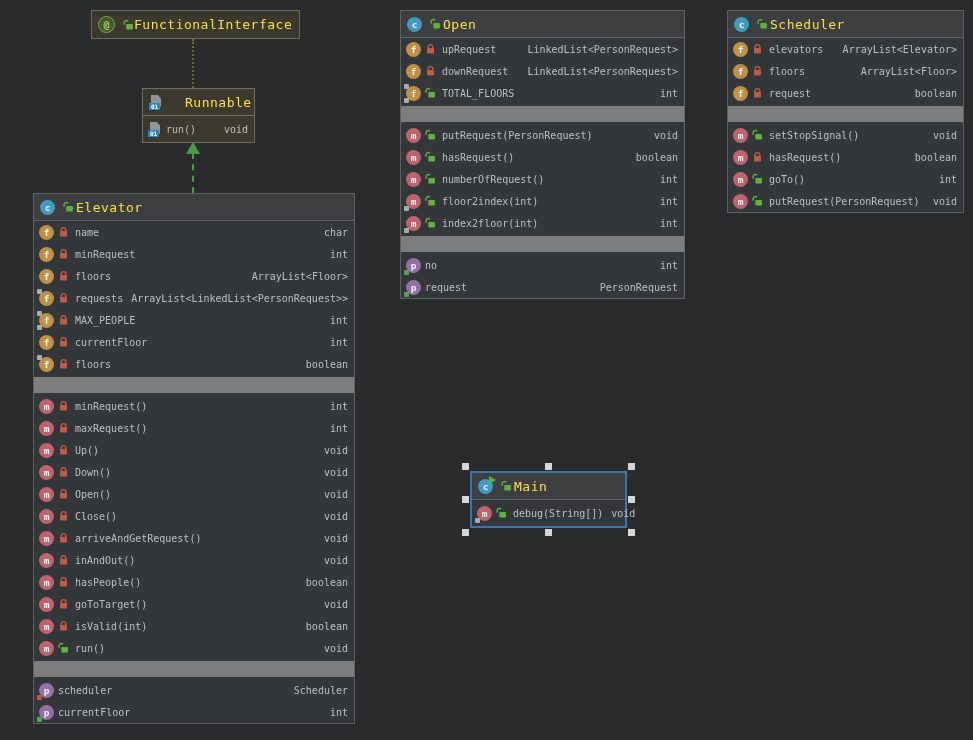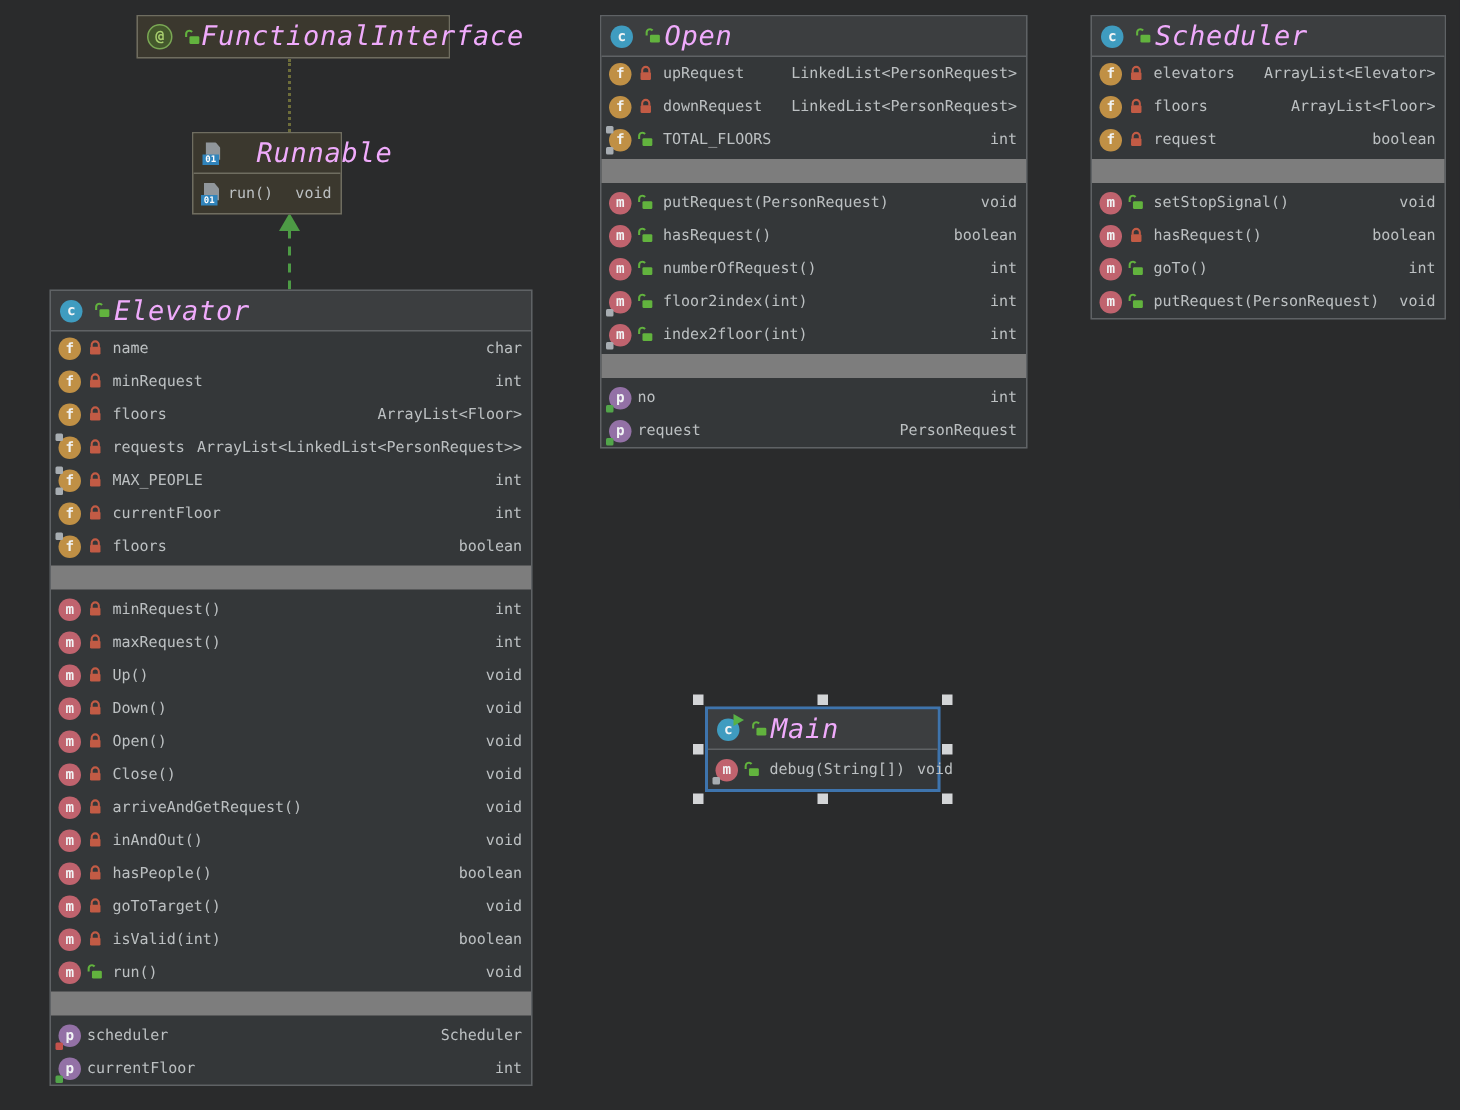--- a/index.html
+++ b/index.html
@@ -7,21 +7,21 @@
           font-family:"DejaVu Sans Mono",monospace;}
   
   .node{position:absolute;box-sizing:border-box;background:var(--bodybg);border:1px solid var(--nborder);
         color:var(--text);z-index:2;}
   .node-header{position:relative;display:flex;align-items:center;height:27px;background:var(--headbg);
         border-bottom:1px solid var(--nborder);padding-left:6px;box-sizing:border-box;}
   .node.header-only .node-header{border-bottom:none;height:100%;}
   .node.library{background:var(--libbg);border-color:var(--libborder);}
   .node.library .node-header{background:var(--libbg);border-color:var(--libborder);}
   .node.selected{border:2px solid var(--sel);}
-  .node-title{position:absolute;left:42px;font-size:18px;letter-spacing:.5px;color:#f0abfc;white-space:nowrap;font-style:italic;}
+  .node-title{position:absolute;left:42px;font-size:13px;letter-spacing:.5px;color:#fde047;white-space:nowrap;}
   .icon-group{display:flex;align-items:center;gap:4px;}
   .section{display:flex;flex-direction:column;}
   .separator{height:16px;background:var(--sep);margin:2px 0;}
   .row{display:flex;align-items:center;height:var(--row-h,22px);padding:0 6px 0 5px;font-size:10px;}
   .row-name{white-space:nowrap;color:var(--text);}
   .row-type{margin-left:auto;padding-left:8px;white-space:nowrap;color:var(--text);font-size:10px;}
   
   .circle-icon{position:relative;flex:0 0 15px;width:15px;height:15px;border-radius:50%;
       display:flex;align-items:center;justify-content:center;
       font-size:9.5px;font-weight:bold;color:#f1f4f5;margin-right:4px;}
@@ -65,21 +65,21 @@
           <span class="lock">
             <svg width="11" height="12" viewBox="0 0 12 12">
               <path d="M1.2 5.6 L1.2 3.4 a2.4 2.4 0 0 1 4.3 -1.4" fill="none" stroke="#62b33e" stroke-width="1.5"></path>
               <rect x="3.6" y="5" width="7.2" height="5.8" rx="1" fill="#62b33e"></rect>
             </svg>
           </span>
         </span>
         <span class="node-title">FunctionalInterface</span>
       </div>
     </div>
-    <div class="node library" style="left: 128px; top: 88px; width: 100px; --row-h: 26px;">
+    <div class="node library" style="left: 142px; top: 88px; width: 113px; --row-h: 26px;">
       <div class="node-header">
         <span class="icon-group">
           <span class="compiled-icon">
             <span class="page"></span>
             <span class="o1">01</span>
           </span>
         </span>
         <span class="node-title">Runnable</span>
       </div>
       <div class="section">

